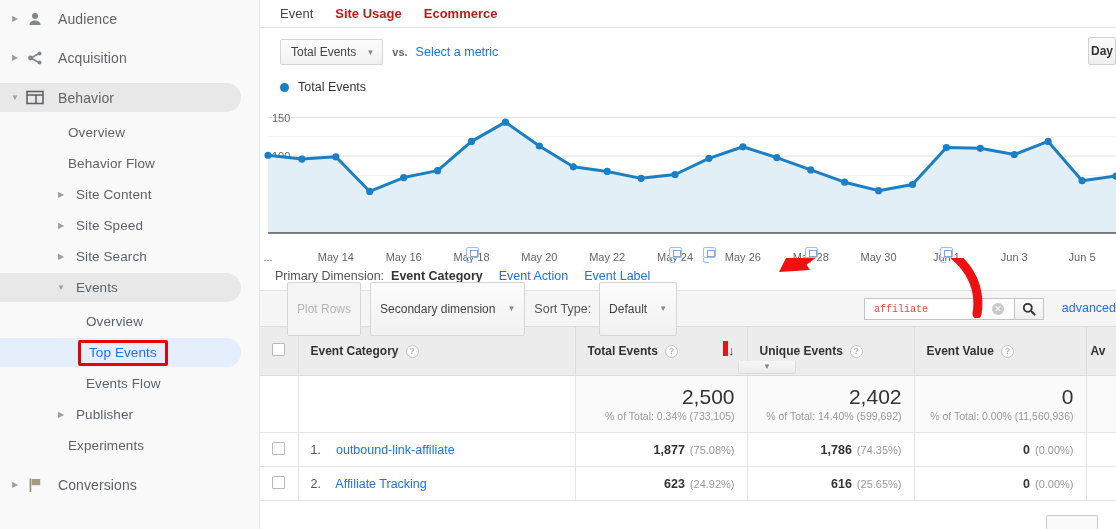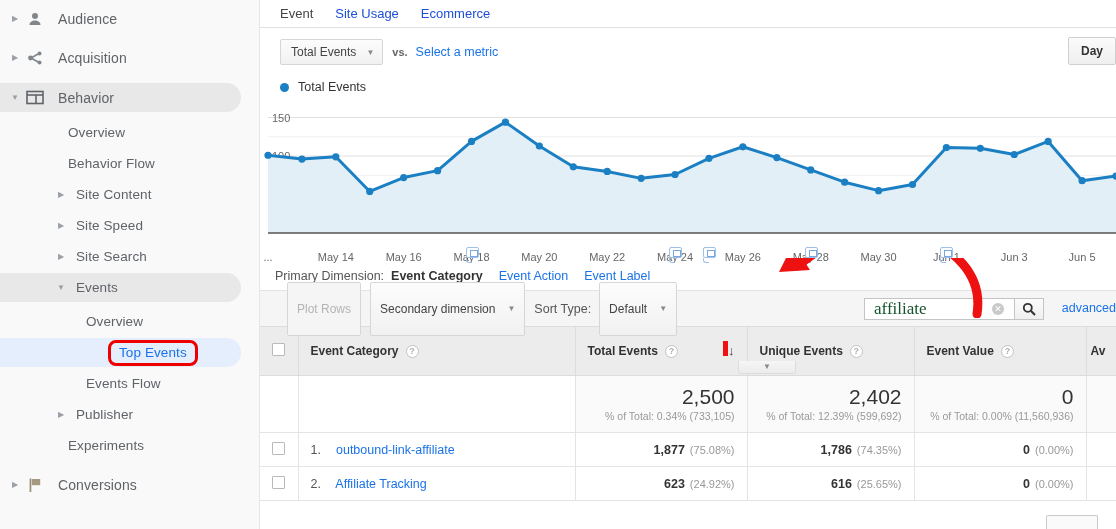--- a/index.html
+++ b/index.html
@@ -62,42 +62,42 @@
     letter-spacing: .1px;
   }
   .nav-row.l2 .nav-label { margin-left: 8px; font-size: 13.5px; }
   .nav-row.l3 .nav-label { font-size: 13.5px; }
   .indent-68 { padding-left: 68px; }
   .indent-86 { padding-left: 86px; }
   .sel-blue .nav-label { color: #1a73e8; }
   .redbox {
     position: relative; z-index: 2;
     border: 3px solid #ee0000;
-    border-radius: 8px;
+    border-radius: 2px;
     padding: 1px 8px 2px 8px;
-    margin-left: 108px;
+    margin-left: 78px;
     display: inline-block;
     line-height: 17px;
   }
   .redbox .nav-label { margin-left: 0; color: #1a73e8; font-size: 13.5px; }
 
   
   #main { flex: 1 1 auto; height: 529px; position: relative; overflow: hidden; background: #fff; }
 
   
   #tabbar {
     height: 28px;
     padding-left: 20px;
     display: flex; align-items: flex-start;
     border-bottom: 1px solid #e0e0e0;
     padding-top: 5px;
   }
   .tab {
-    font-size: 13px; color: #1d4ed8; cursor: pointer;
-    margin-right: 22px; line-height: 18px;
+    font-size: 13px; color: #b91c1c; cursor: pointer;
+    margin-right: 22px; line-height: 18px; font-weight: bold;
   }
   .tab.active { color: #444; font-weight: 400; }
 
   
   #metricbar {
     height: 48px; display: flex; align-items: center;
     padding-left: 20px; position: relative;
   }
   .ga-btn {
     border: 1px solid #d6d6d6;
@@ -109,21 +109,21 @@
     cursor: pointer; white-space: nowrap;
   }
   .ga-btn .dn { margin-left: 10px; font-size: 8px; color: #888; }
   .vs { font-size: 11px; font-weight: bold; color: #666; margin: 0 8px 0 9px; }
   .lnk { color: #1a73e8; font-size: 12.5px; cursor: pointer; }
   #daybtn {
     position: absolute; right: 0px; top: 9px;
     border: 1px solid #d0d0d0;
     background: linear-gradient(#fbfbfb,#efefef);
     border-radius: 2px;
-    padding: 6px 12px; font-size: 12px; font-weight: bold; color: #333;
+    padding: 6px 2px; font-size: 12px; font-weight: bold; color: #333;
     cursor: pointer;
   }
 
   
   #legend { padding-left: 20px; height: 22px; display: flex; align-items: center; }
   .ldot { width: 9px; height: 9px; border-radius: 50%; background: #1b7fc3; margin-right: 9px; }
   .llabel { font-size: 12.5px; color: #333; }
 
   
   #chartwrap { position: relative; height: 155px; margin-left: 0; }
@@ -180,22 +180,22 @@
     display: inline-flex; align-items: center; cursor: pointer; margin-right: 9px;
   }
   .tb-btn.disabled { color: #b4b4b4; background: #f5f5f5; cursor: default; }
   .tb-txt { font-size: 12.5px; color: #555; margin-right: 8px; }
   #searchwrap { position: absolute; right: 72px; top: 7px; display: flex; }
   #searchbox {
     width: 150px; height: 22px; border: 1px solid #c4c4c4; border-right: none;
     background: #fff; display: flex; align-items: center; padding: 0 4px 0 7px;
   }
   #searchbox input {
-    border: none; outline: none; width: 120px; font-size: 17px;
-    font-family: Liberation Serif, serif; color: #14532d; background: transparent;
+    border: none; outline: none; width: 120px; font-size: 10px;
+    font-family: Liberation Mono, monospace; color: #ef4444; background: transparent;
   }
   .clearx {
     width: 12px; height: 12px; border-radius: 50%; background: #c9c9c9;
     color: #fff; font-size: 9px; line-height: 12px; text-align: center; cursor: pointer;
     flex: 0 0 12px;
   }
   #searchbtn {
     width: 30px; height: 22px; border: 1px solid #c4c4c4;
     background: linear-gradient(#fbfbfb,#efefef);
     display: flex; align-items: center; justify-content: center; cursor: pointer;
@@ -554,21 +554,21 @@
       <tbody>
         <tr class="summary">
           <td class="chkcell first"></td>
           <td class="first"></td>
           <td>
             <div class="bignum">2,500</div>
             <div class="pctline">% of Total: 0.34% (733,105)</div>
           </td>
           <td>
             <div class="bignum">2,402</div>
-            <div class="pctline">% of Total: 12.39% (599,692)</div>
+            <div class="pctline">% of Total: 14.40% (599,692)</div>
           </td>
           <td>
             <div class="bignum">0</div>
             <div class="pctline">% of Total: 0.00% (11,560,936)</div>
           </td>
           <td></td>
         </tr>
 
         <tr class="datarow">
           <td class="chkcell"><span class="chk"></span></td>

